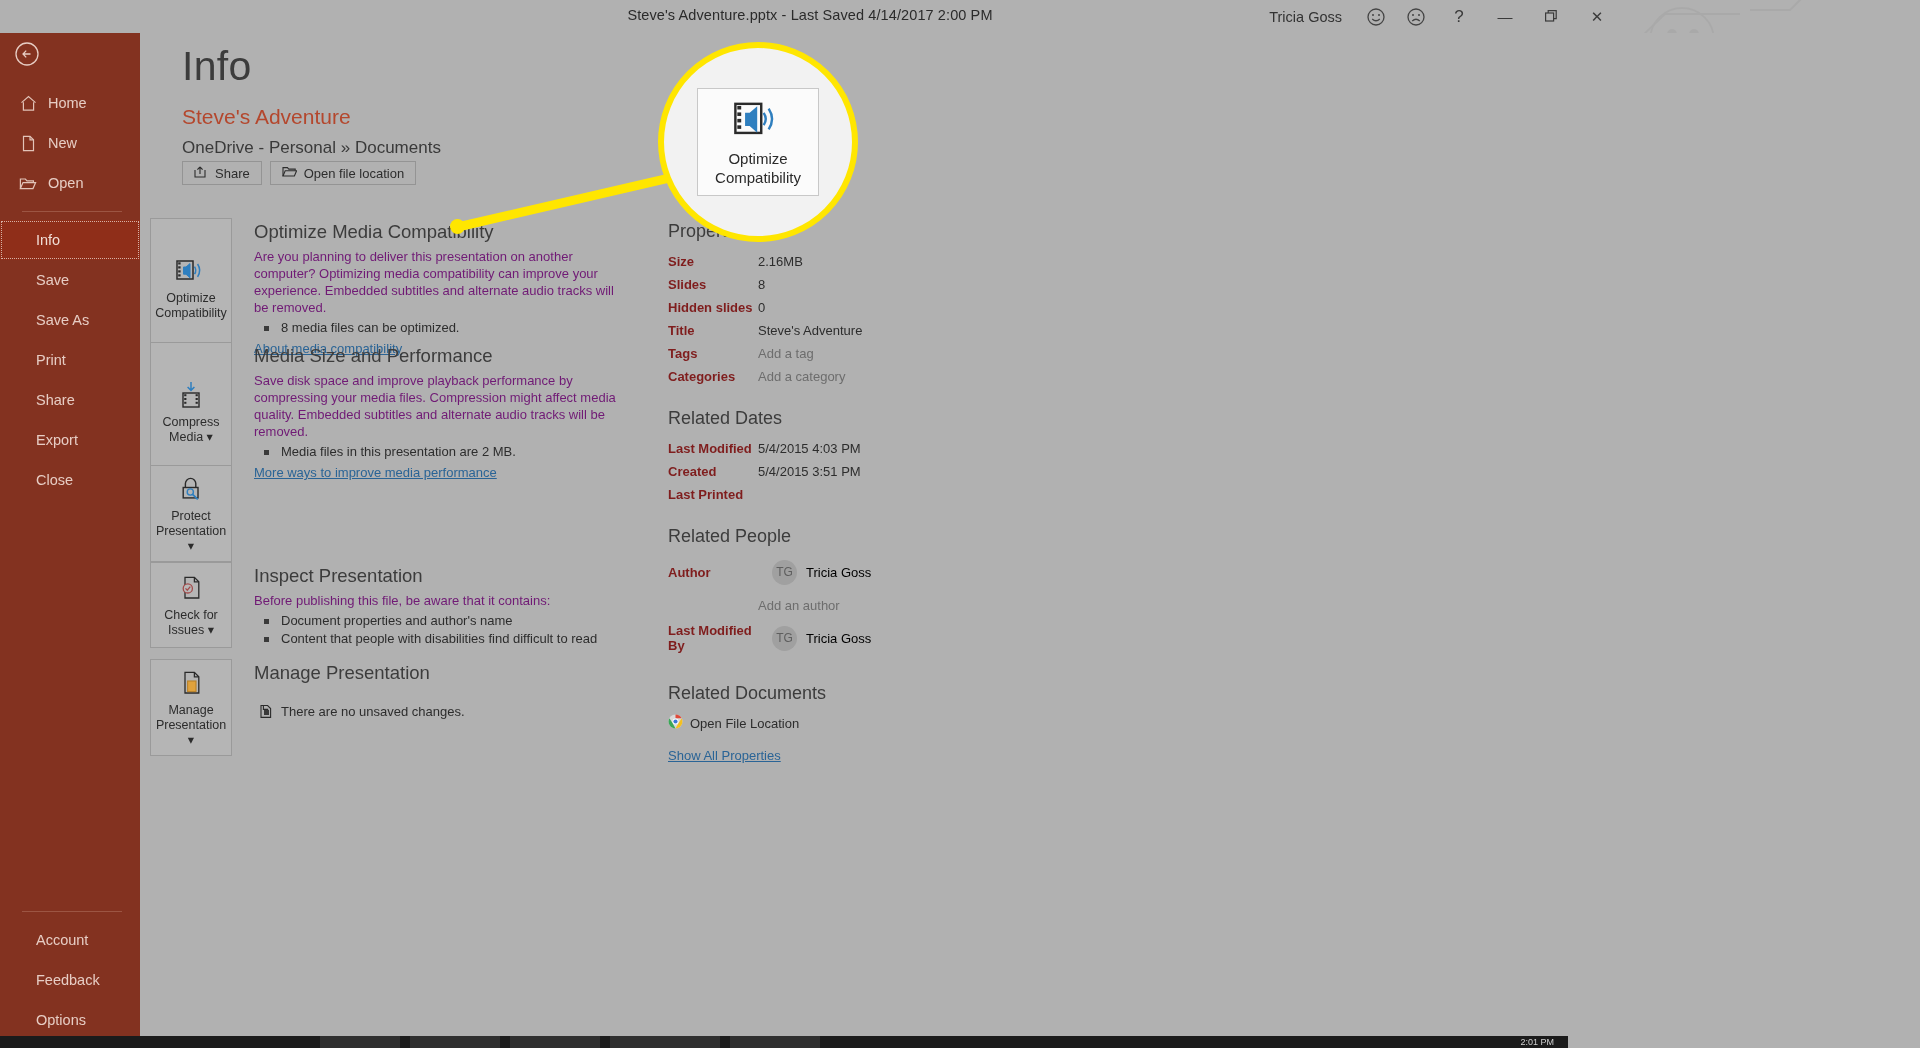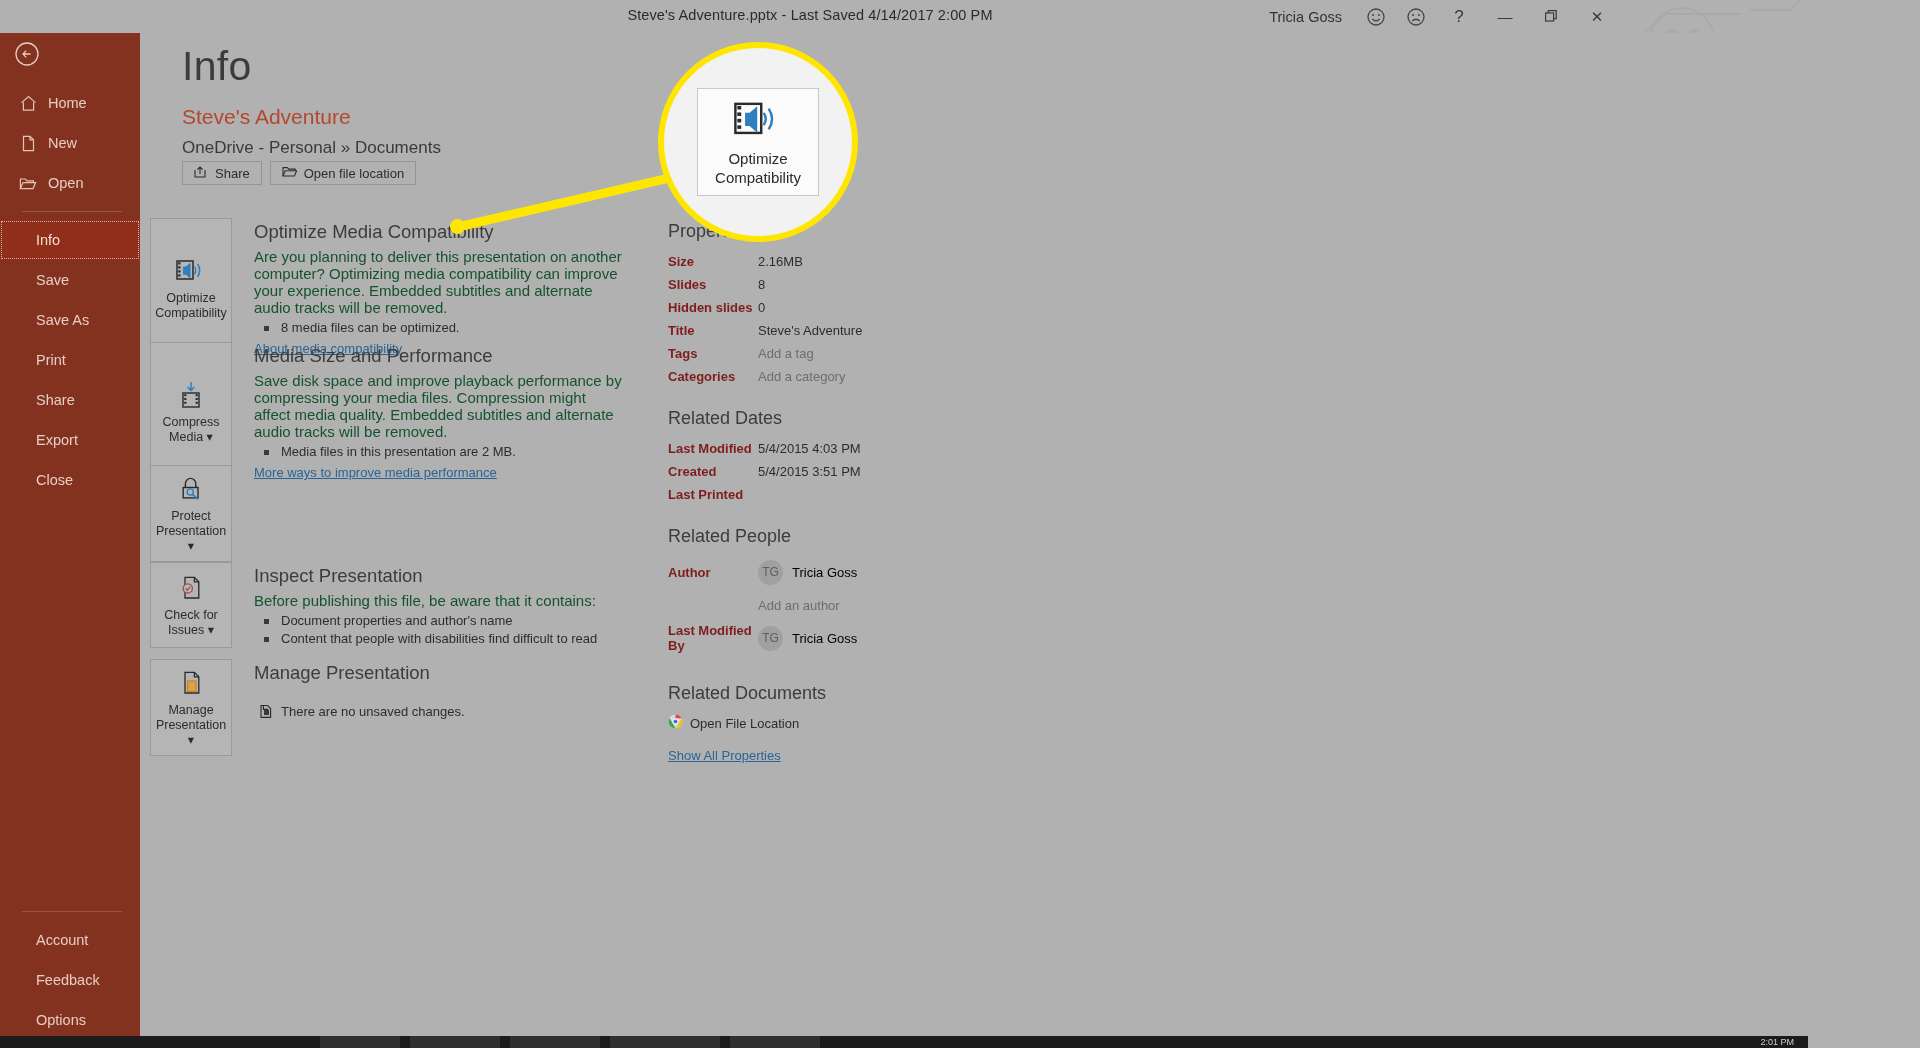--- a/index.html
+++ b/index.html
@@ -158,21 +158,21 @@
     margin-top: 5px;
     font-size: 12.5px; line-height: 15px;
     color: #2c2c2c; text-align: center;
   }
   .sec-body { margin-left: 22px; padding-top: 2px; flex: 1; }
   .sec-head {
     font-size: 18.5px; color: #3c3c3c; font-weight: 400;
     line-height: 24px; margin-bottom: 4px;
   }
   .sec-desc {
-    font-size: 15px; line-height: 17px; color: #14532d;
+    font-size: 13px; line-height: 17px; color: #701a75;
     max-width: 370px;
   }
   .bullets { list-style: none; margin-top: 3px; }
   .bullets li {
     position: relative;
     font-size: 13px; line-height: 18px; color: #2d2d2d;
     padding-left: 27px;
   }
   .bullets li::before {
     content: "";
@@ -205,21 +205,21 @@
   .grp-gap { height: 18px; }
   .person {
     display: flex; align-items: center; gap: 9px;
   }
   .avatar {
     width: 25px; height: 25px; border-radius: 50%;
     background: #a0a0a0; color: #5e5e5e;
     display: flex; align-items: center; justify-content: center;
     font-size: 12px;
   }
-  .prow.tall { height: 30px; align-items: center; }
+  .prow.tall { height: 30px; align-items: center; gap: 14px; }
   .add-link { color: #6d6d6d; font-size: 13px; cursor: pointer; }
   .doc-link {
     display: flex; align-items: center; gap: 7px;
     font-size: 13px; color: #2d2d2d; cursor: pointer;
     margin-top: 4px;
   }
   .show-all {
     display: inline-block; margin-top: 16px;
     font-size: 13px; color: #2a6496;
     text-decoration: underline; cursor: pointer;
@@ -253,21 +253,21 @@
   .callout-dot {
     position: absolute;
     left: 450px; top: 219px;
     width: 15px; height: 15px; border-radius: 50%;
     background: #ffe600;
   }
 
   
   .taskbar {
     position: absolute; left: 0; bottom: 0;
-    width: 1808px; height: 12px;
+    width: 1568px; height: 12px;
     background: #1b1b1b;
     z-index: 60;
   }
   .taskbar .tb-seg {
     position: absolute; top: 0; height: 12px; background: #2f2f2f;
   }
   .clock {
     position: absolute; right: 14px; bottom: 0;
     font-size: 9px; color: #cfcfcf; line-height: 12px;
   }

